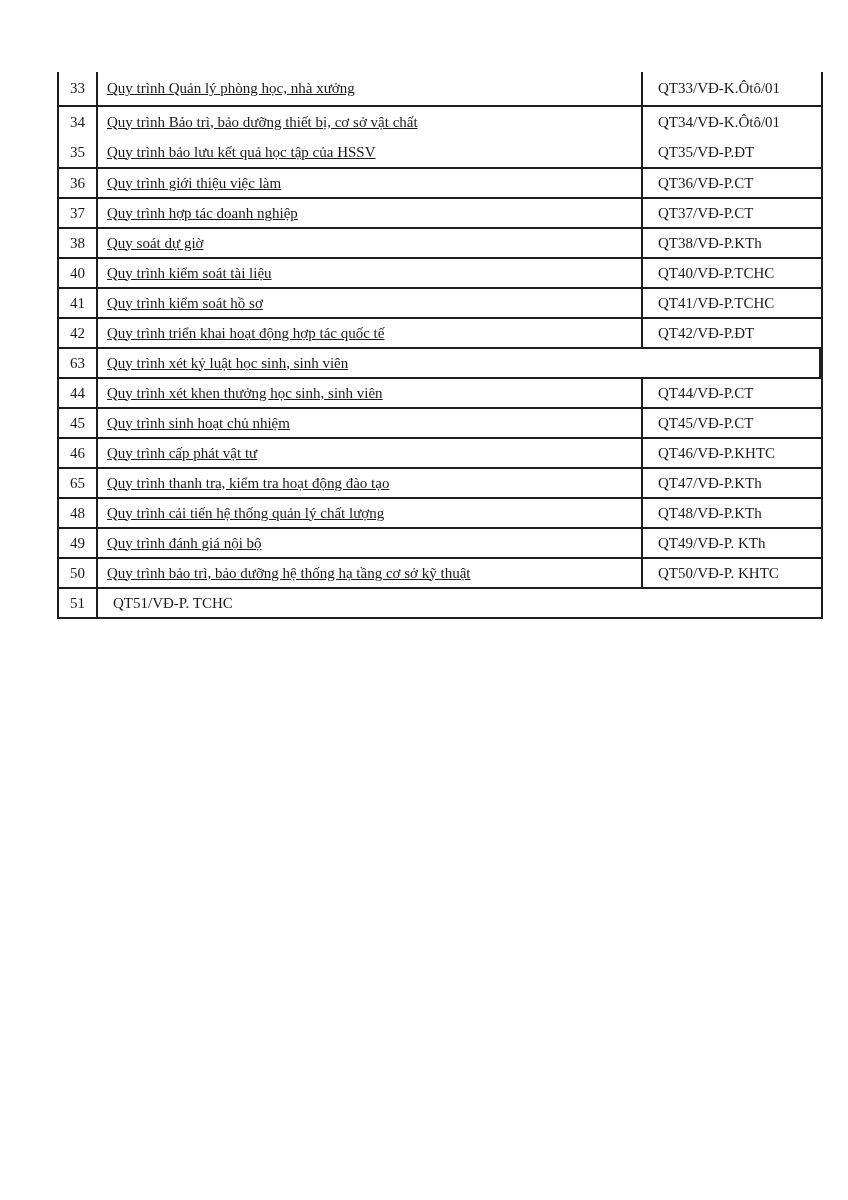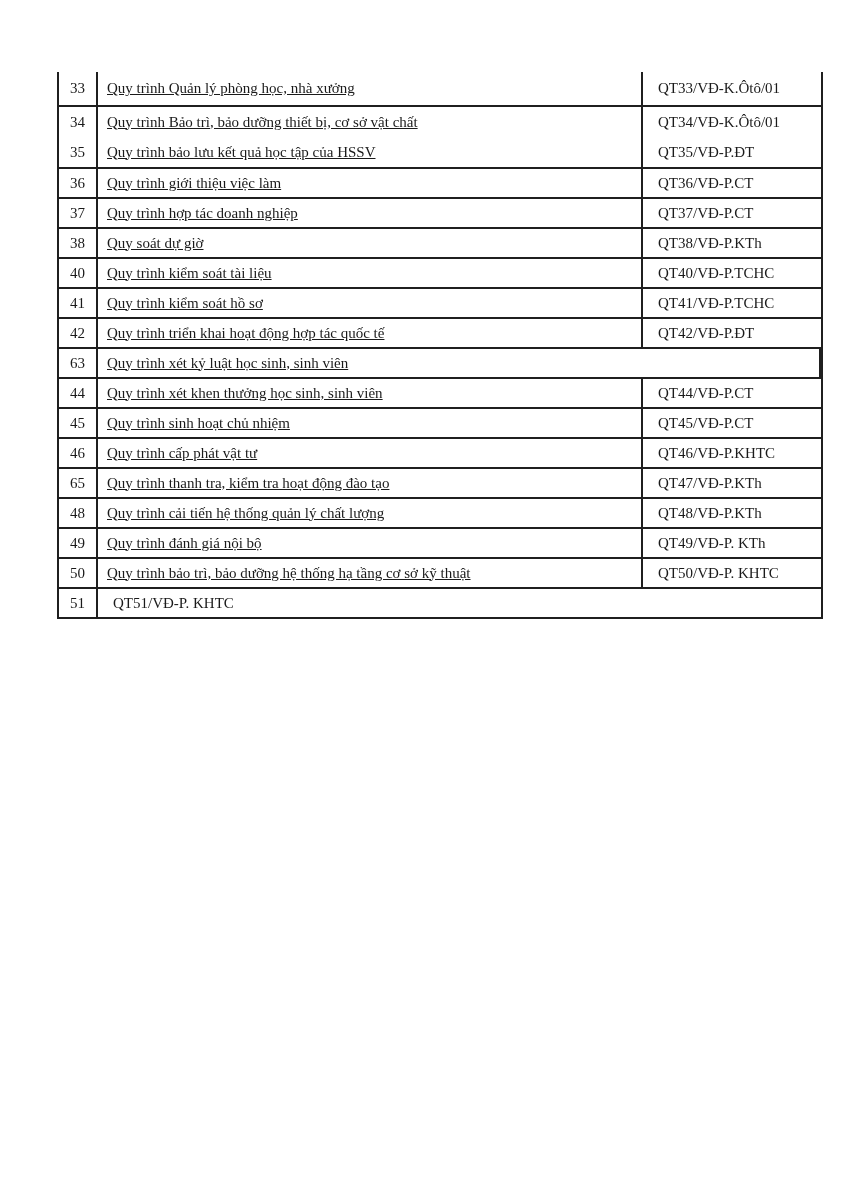--- a/index.html
+++ b/index.html
@@ -182,17 +182,17 @@
       <div class="row-group">
         <div class="row">
     <div class="cell cell-no">50</div>
     <div class="cell cell-name">Quy trình bảo trì, bảo dưỡng hệ thống hạ tầng cơ sở kỹ thuật</div>
     <div class="cell cell-code">QT50/VĐ-P. KHTC</div>
   </div>
       </div>
       <div class="row-group">
         <div class="row">
     <div class="cell cell-no">51</div>
-    <div class="cell cell-code">QT51/VĐ-P. KHTC</div>
+    <div class="cell cell-code">QT51/VĐ-P. TCHC</div>
   </div>
       </div>
     </div>
 </div>
 
 </body></html>

